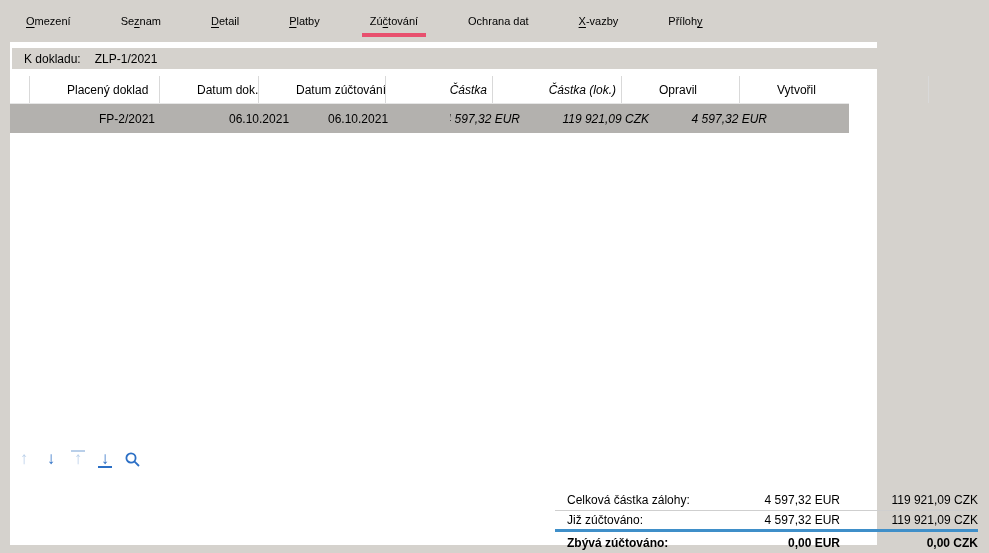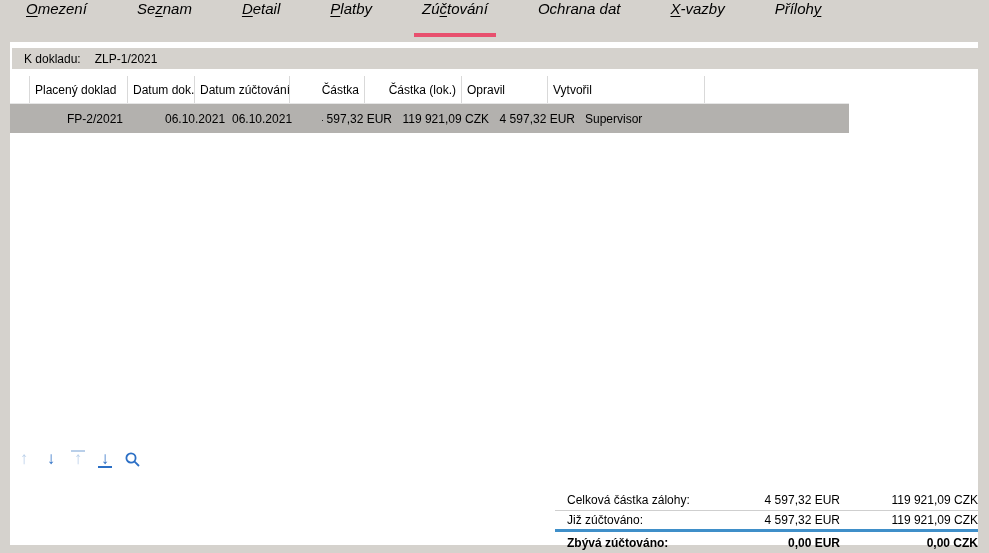--- a/index.html
+++ b/index.html
@@ -10,58 +10,59 @@
     font-family: "Liberation Sans", sans-serif;
     color: #000;
     overflow: hidden;
   }
   
   .tab-bar {
     position: absolute; left: 0; top: 0; width: 989px; height: 42px;
     display: flex; align-items: stretch; gap: 50px; padding-left: 26px;
   }
   .tab {
-    position: relative; display: flex; align-items: flex-start;
-    font-size: 15px; white-space: nowrap; cursor: default; font-style: italic;
+    position: relative; display: flex; align-items: center;
+    font-size: 11px; white-space: nowrap; cursor: default;
   }
   .tab .accel { text-decoration: underline; text-underline-offset: 2px; }
   .tab.active::after {
     content: ""; position: absolute; left: -8px; right: -8px; bottom: 5px;
     height: 4px; background: var(--accent, #e8506e);
   }
   
   .panel {
-    position: absolute; left: 10px; top: 42px; width: 968px; height: 503px;
+    position: absolute; left: 10px; top: 42px; width: 867px; height: 503px;
     background: #fff;
   }
   .band {
     margin-top: 6px; margin-left: 2px; height: 21px;
     background: var(--frame, #d5d2cd);
     display: flex; align-items: center; padding-left: 12px; gap: 14px;
     font-size: 12px;
   }
   .band .value { font-weight: normal; }
   
   .grid-table { margin-top: 7px; width: 839px; font-size: 12px; }
   .thead, .trow {
     display: grid;
     grid-template-columns: 20px 98px 67px 95px 75px 97px 86px 157px 144px;
+    gap: 32px;
   }
   .thead { height: 28px; border-bottom: 1px solid #e6e6e6; }
   .thead .cell {
     display: flex; align-items: center; padding: 0 5px;
     border-right: 1px solid var(--separator, #d9d9d9);
     white-space: nowrap; overflow: hidden;
   }
   .trow { height: 29px; background: var(--row-selected, #b3b1ae); padding-left: 32px; }
   .trow .cell {
     display: flex; align-items: center; padding: 0 5px;
     white-space: nowrap; overflow: hidden;
   }
-  .cell.num { justify-content: flex-end; }
+  .cell.num { justify-content: flex-end; font-style: italic; }
   
   .nav {
     position: absolute; left: 4px; top: 406px;
     display: flex; align-items: center; gap: 7px;
     color: var(--icon-blue, #2b6fc5);
   }
   .nav .icon {
     position: relative; display: inline-flex; align-items: center; justify-content: center;
     width: 20px; height: 22px; font-size: 17px; font-weight: bold; cursor: pointer;
   }
@@ -135,21 +136,20 @@
       <div class="cell">Vytvořil</div>
     </div>
     <div class="trow">
       <div class="cell"></div>
       <div class="cell">FP-2/2021</div>
       <div class="cell">06.10.2021</div>
       <div class="cell">06.10.2021</div>
       <div class="cell num">4 597,32 EUR</div>
       <div class="cell num">119 921,09 CZK</div>
       <div class="cell num">4 597,32 EUR</div>
-      <div class="cell">Supervisor</div>
       <div class="cell"></div>
     </div>
   </div>
 
   <div class="nav">
     <span class="icon disabled">↑</span>
     <span class="icon">↓</span>
     <span class="icon disabled bartop">↑</span>
     <span class="icon barbottom">↓</span>
     <span class="icon">

